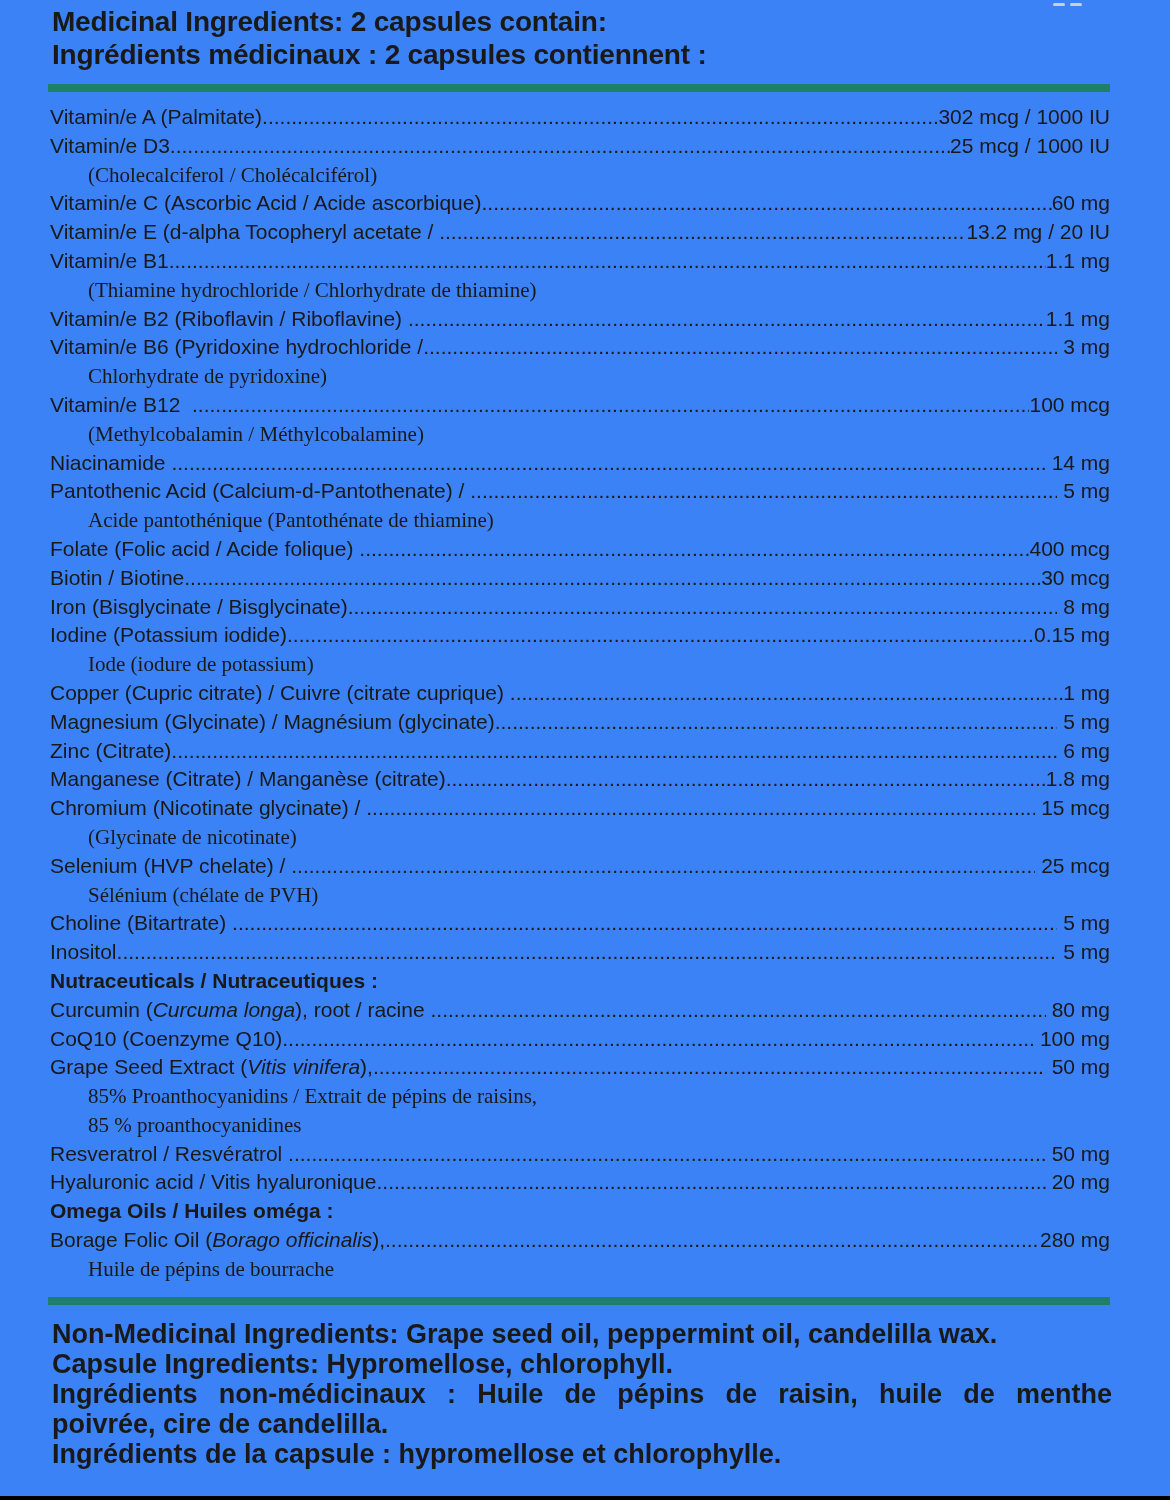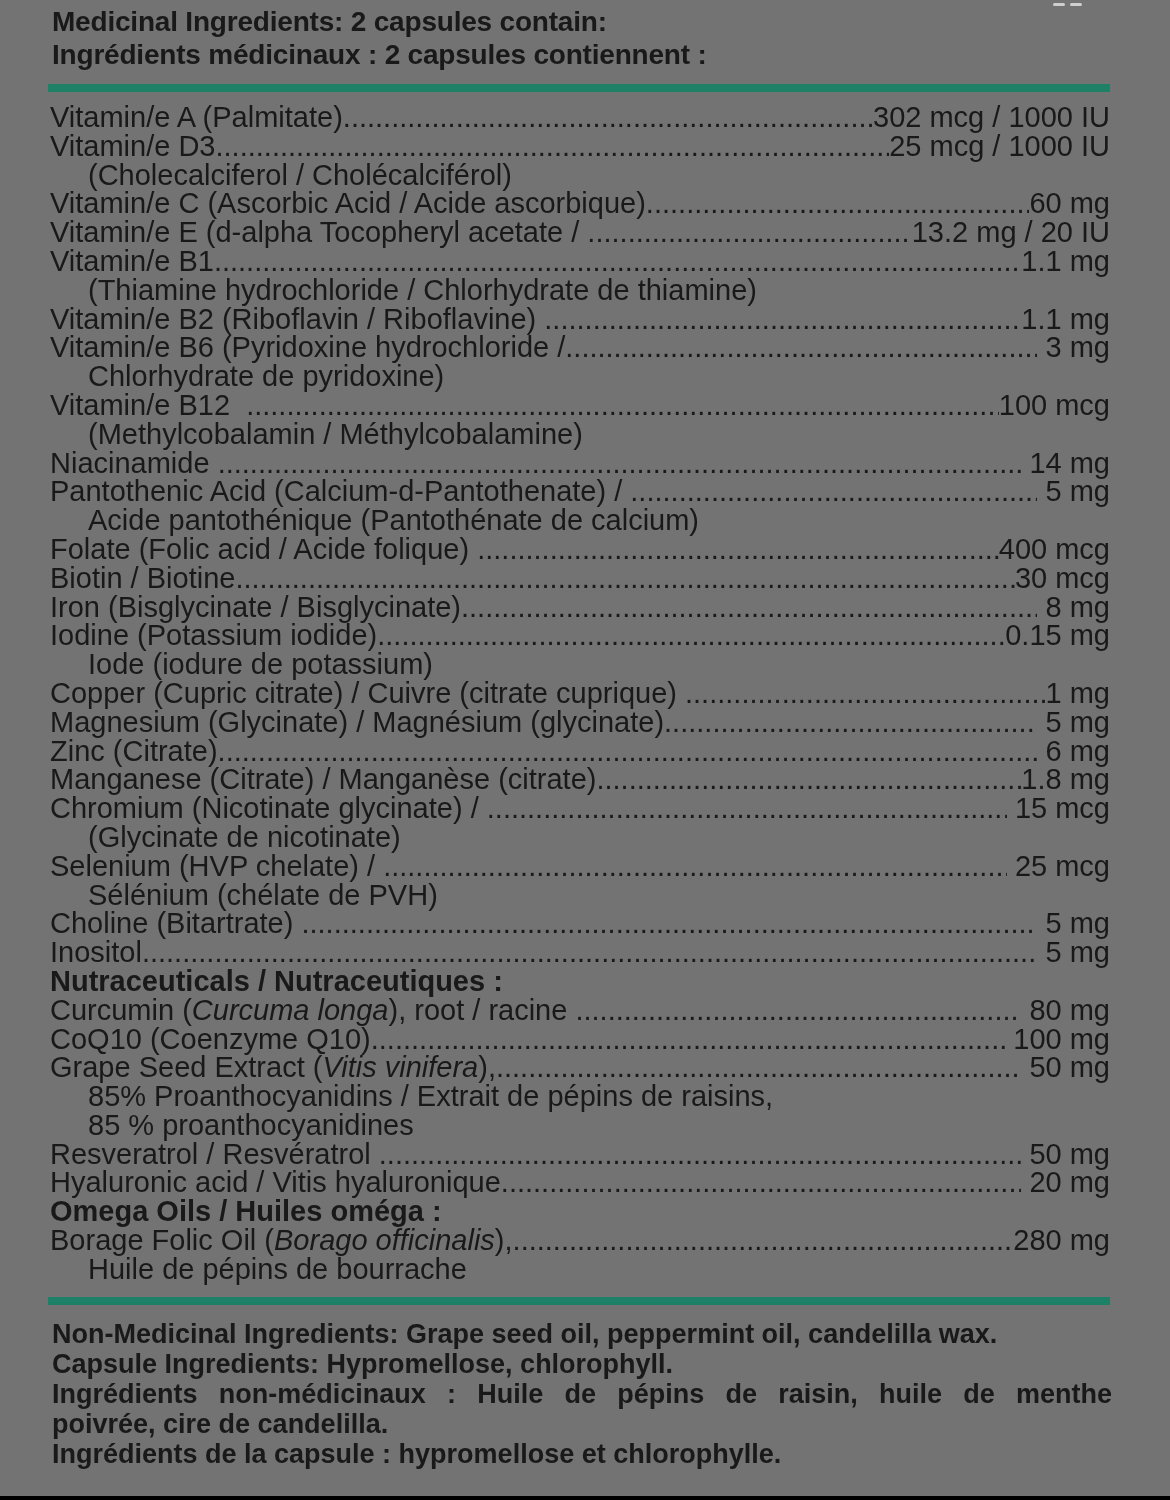--- a/index.html
+++ b/index.html
@@ -1,49 +1,49 @@
 <!DOCTYPE html>
 <html><head>
 <meta charset="utf-8">
 <style>
   html,body { margin:0; padding:0; background:#ffffff; }
   .label {
     position:relative;
     width:1170px; height:1500px;
-    background:#737373;
+    background:#3b82f6;
     color:#191919;
     font-family:"Liberation Sans", sans-serif;
     overflow:hidden;
     box-sizing:border-box;
   }
   .header {
     padding:5px 0 0 52px;
     font-weight:bold;
     font-size:28px;
     line-height:33px;
     letter-spacing:-0.2px;
   }
   .rule {
     height:8px;
     margin:13px 60px 0 48px;
   }
   .list {
     margin:11px 60px 0 50px;
-    font-size:29px;
+    font-size:21px;
     line-height:28.8px;
   }
   .row.entry { display:flex; align-items:baseline; }
   .name { flex:0 0 auto; white-space:pre; }
   .it { font-style:italic; }
   .dots { flex:1 1 auto; overflow:hidden; white-space:nowrap; min-width:8px; }
   .dots::after {
     content:"..........................................................................................................................................................................................";
   }
   .amt { flex:0 0 auto; white-space:pre; }
-  .row.cont { padding-left:38px; }
+  .row.cont { padding-left:38px;font-family:Liberation Serif, serif; }
   .row.subhead { font-weight:bold; }
   .rule2 { margin-top:13px; }
   .footer {
     margin:14px 58px 0 52px;
     font-size:27px;
     line-height:30px;
     font-weight:bold;
   }
   .fline { text-align:left; }
   .fline.stretch { text-align:justify; text-align-last:justify; }
@@ -120,21 +120,21 @@
       <div class="row entry">
         <span class="name"><span>Niacinamide </span></span>
         <span class="dots"></span>
         <span class="amt"> 14 mg</span>
       </div>
       <div class="row entry">
         <span class="name"><span>Pantothenic Acid (Calcium-d-Pantothenate) / </span></span>
         <span class="dots"></span>
         <span class="amt"> 5 mg</span>
       </div>
-      <div class="row cont">Acide pantothénique (Pantothénate de calcium)</div>
+      <div class="row cont">Acide pantothénique (Pantothénate de thiamine)</div>
       <div class="row entry">
         <span class="name"><span>Folate (Folic acid / Acide folique) </span></span>
         <span class="dots"></span>
         <span class="amt">400 mcg</span>
       </div>
       <div class="row entry">
         <span class="name"><span>Biotin / Biotine</span></span>
         <span class="dots"></span>
         <span class="amt">30 mcg</span>
       </div>

